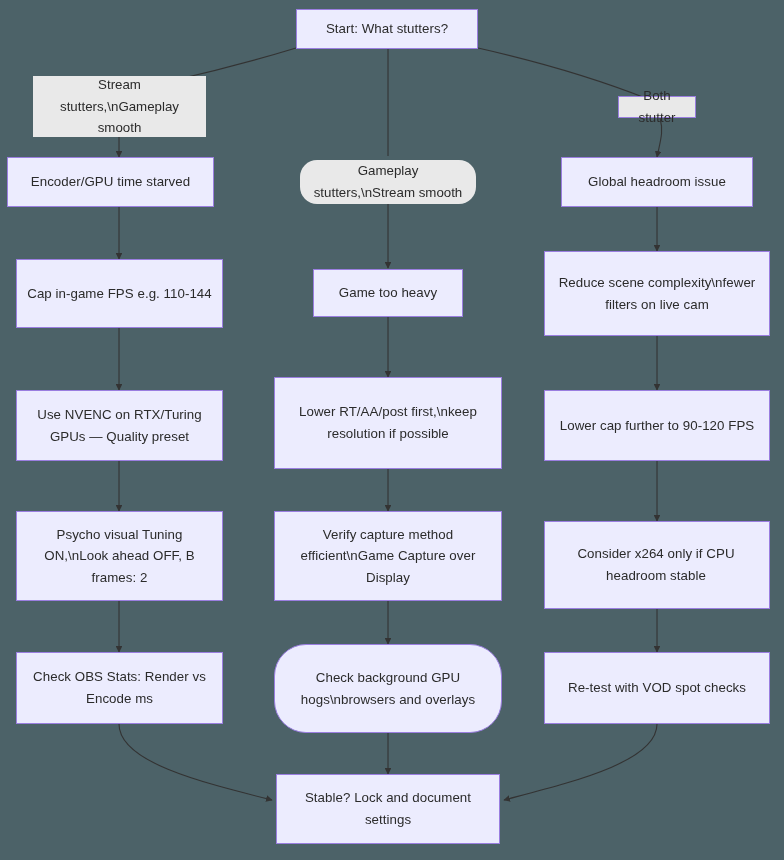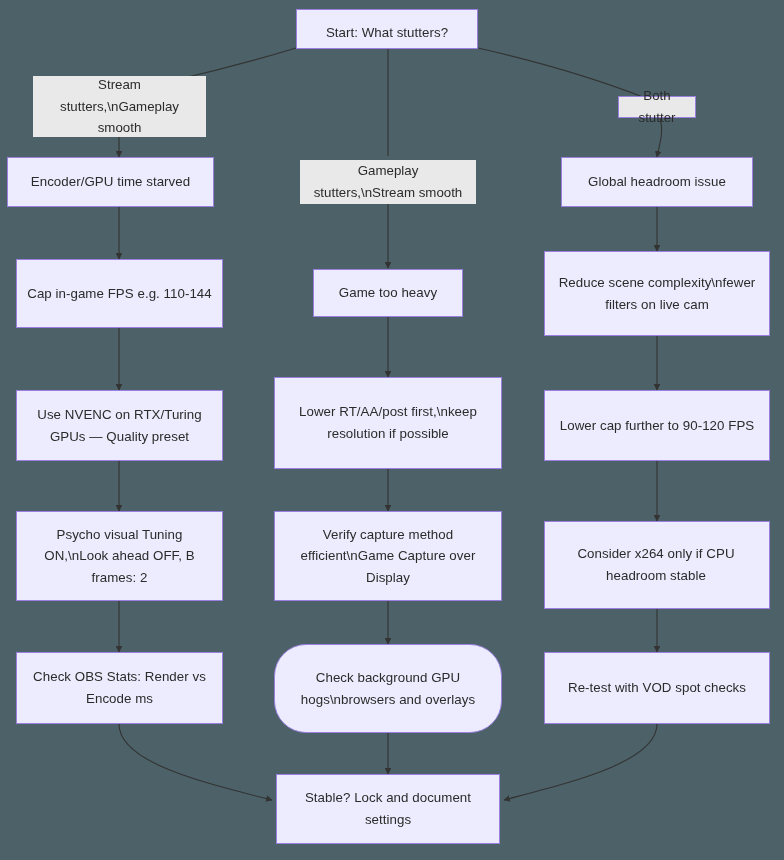--- a/index.html
+++ b/index.html
@@ -100,29 +100,29 @@
     <path d="M 388 733 L 388 774" stroke="#333" stroke-width="1.1" fill="none" marker-end="url(#arrow)"></path>
 
     <path d="M 657 207 L 657 251" stroke="#333" stroke-width="1.1" fill="none" marker-end="url(#arrow)"></path>
     <path d="M 657 336 L 657 390" stroke="#333" stroke-width="1.1" fill="none" marker-end="url(#arrow)"></path>
     <path d="M 657 461 L 657 521" stroke="#333" stroke-width="1.1" fill="none" marker-end="url(#arrow)"></path>
     <path d="M 657 593 L 657 652" stroke="#333" stroke-width="1.1" fill="none" marker-end="url(#arrow)"></path>
 
     <path d="M 657 724 C 657 762 572 782 504 800" stroke="#333" stroke-width="1.1" fill="none" marker-end="url(#arrow)"></path>
   </svg>
 
-  <div class="node" style="left:296px; top:9px; width:182px; height:40px;align-items:flex-end;">
+  <div class="node" style="left:296px; top:9px; width:182px; height:40px;">
     <span class="node-text">Start: What stutters?</span>
   </div>
 
   <div class="edge-label" style="left:33px; top:76px; width:173px; height:61px;">
     <span class="node-text">Stream stutters,\nGameplay smooth</span>
   </div>
 
-  <div class="edge-label" style="left:300px; top:160px; width:176px; height:44px;">
+  <div class="edge-label" style="left:300px; top:160px; width:176px; height:44px;border-radius:17px;">
     <span class="node-text">Gameplay stutters,\nStream smooth</span>
   </div>
 
   <div class="edge-label bordered" style="left:618px; top:96px; width:78px; height:22px; padding:0 5px;">
     <span class="node-text">Both stutter</span>
   </div>
 
   <div class="node" style="left:7px; top:157px; width:207px; height:50px;">
     <span class="node-text">Encoder/GPU time starved</span>
   </div>

